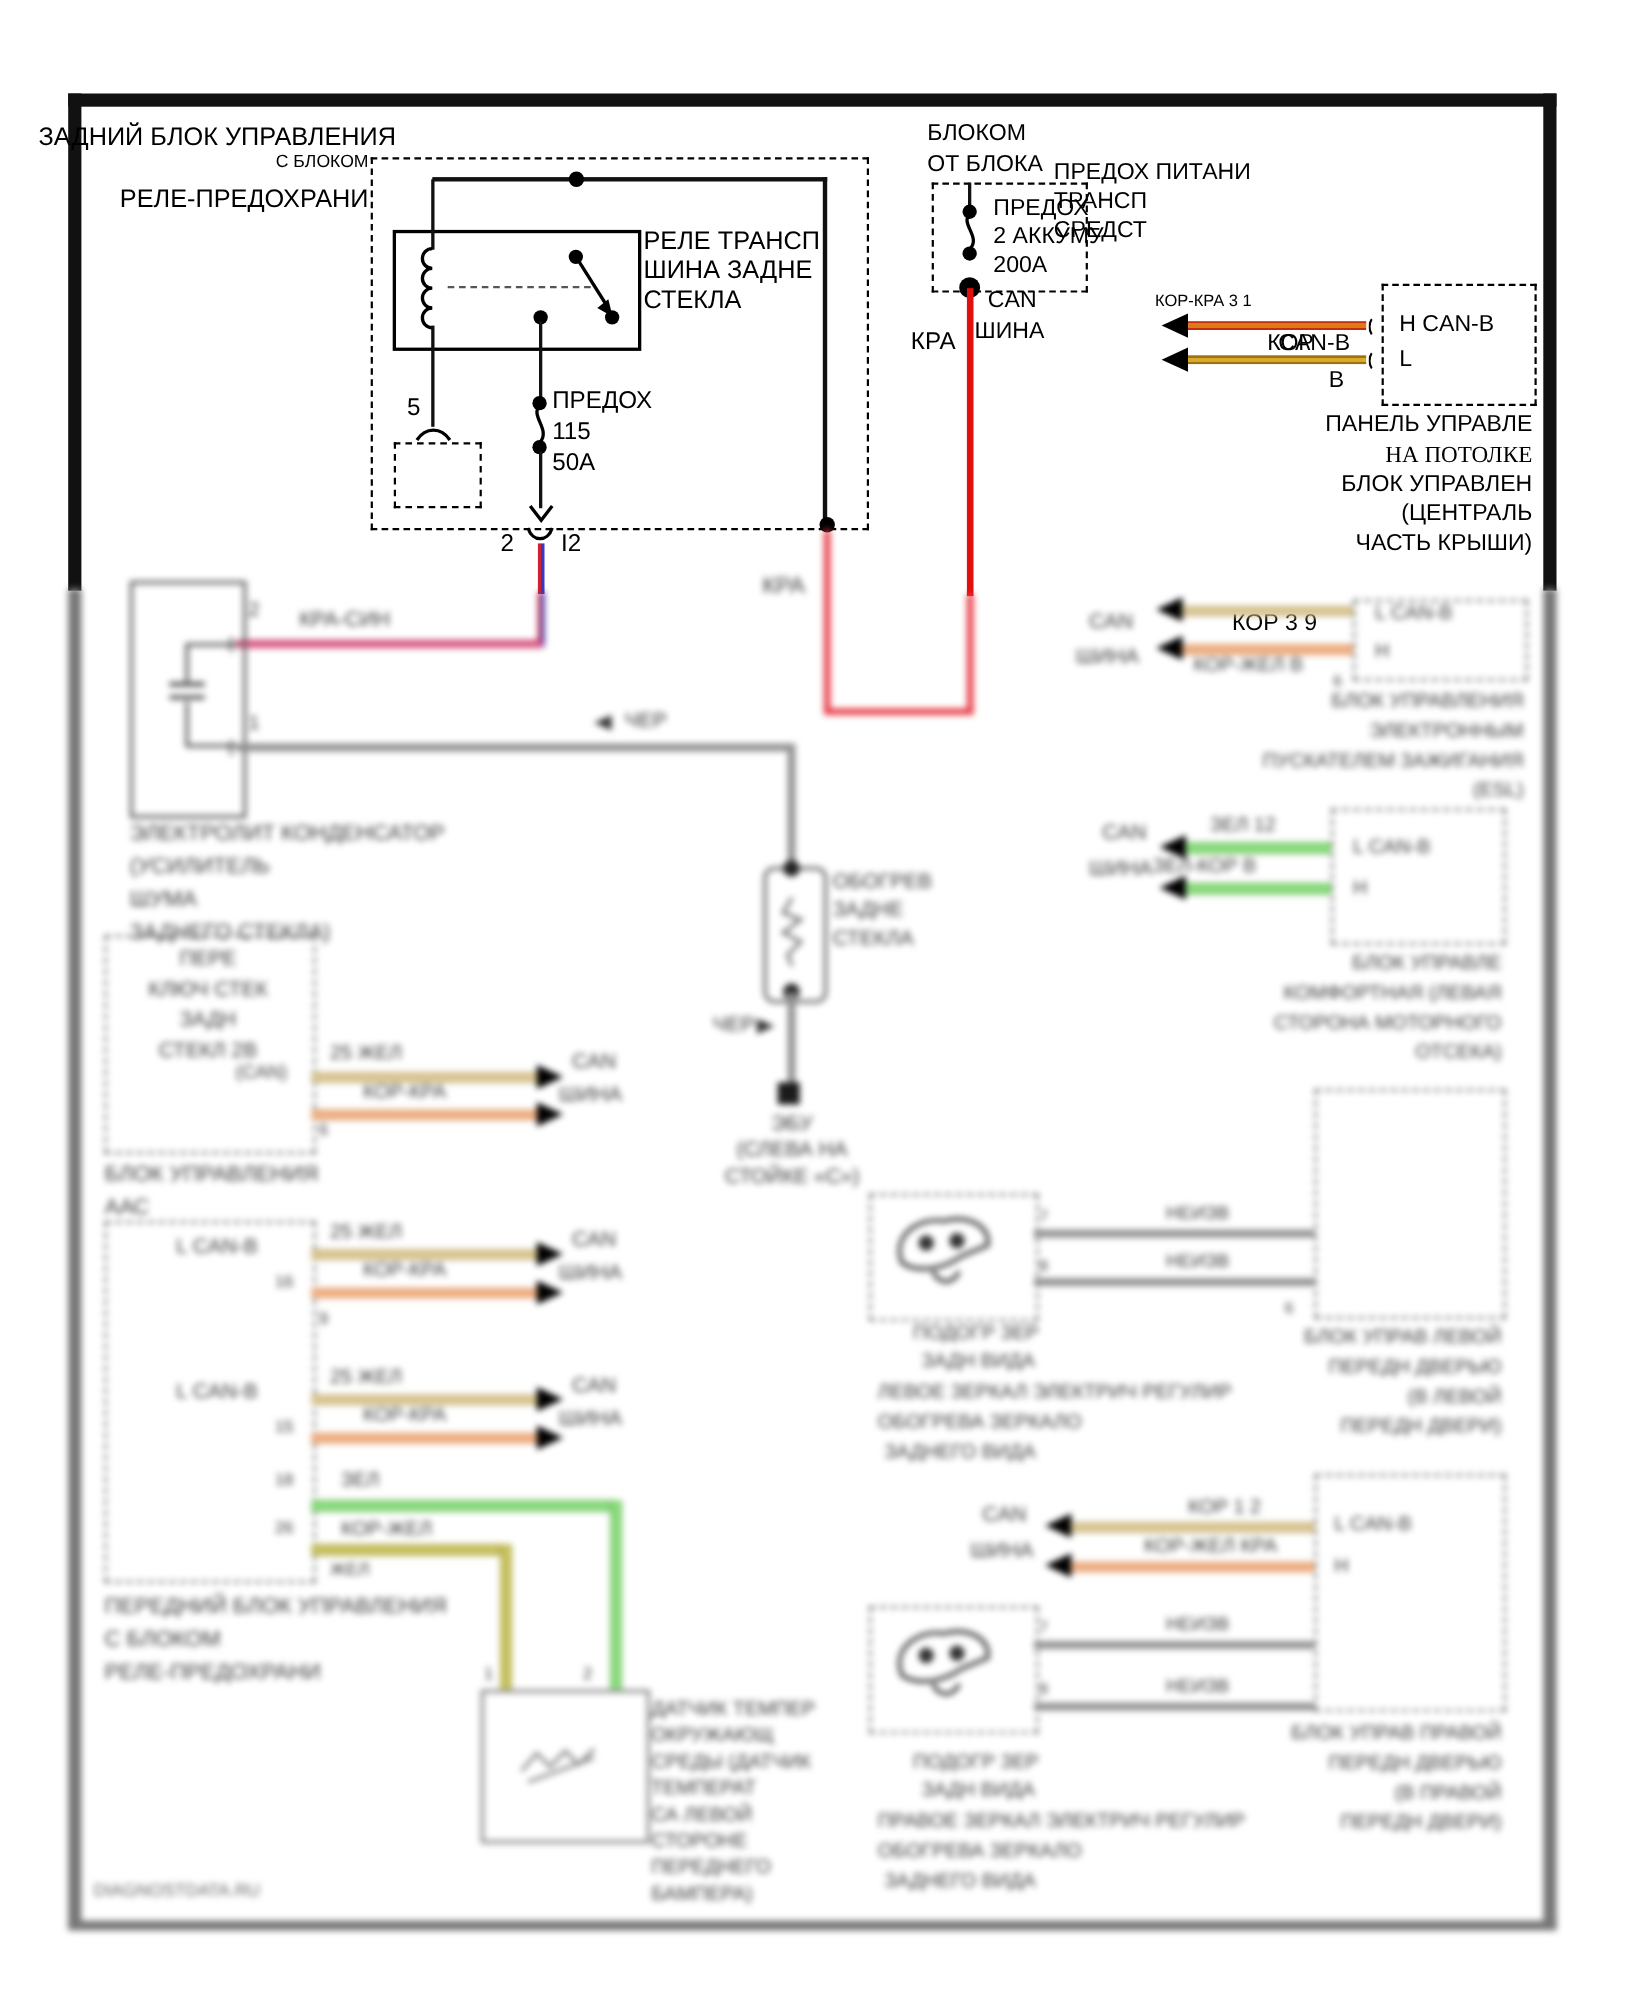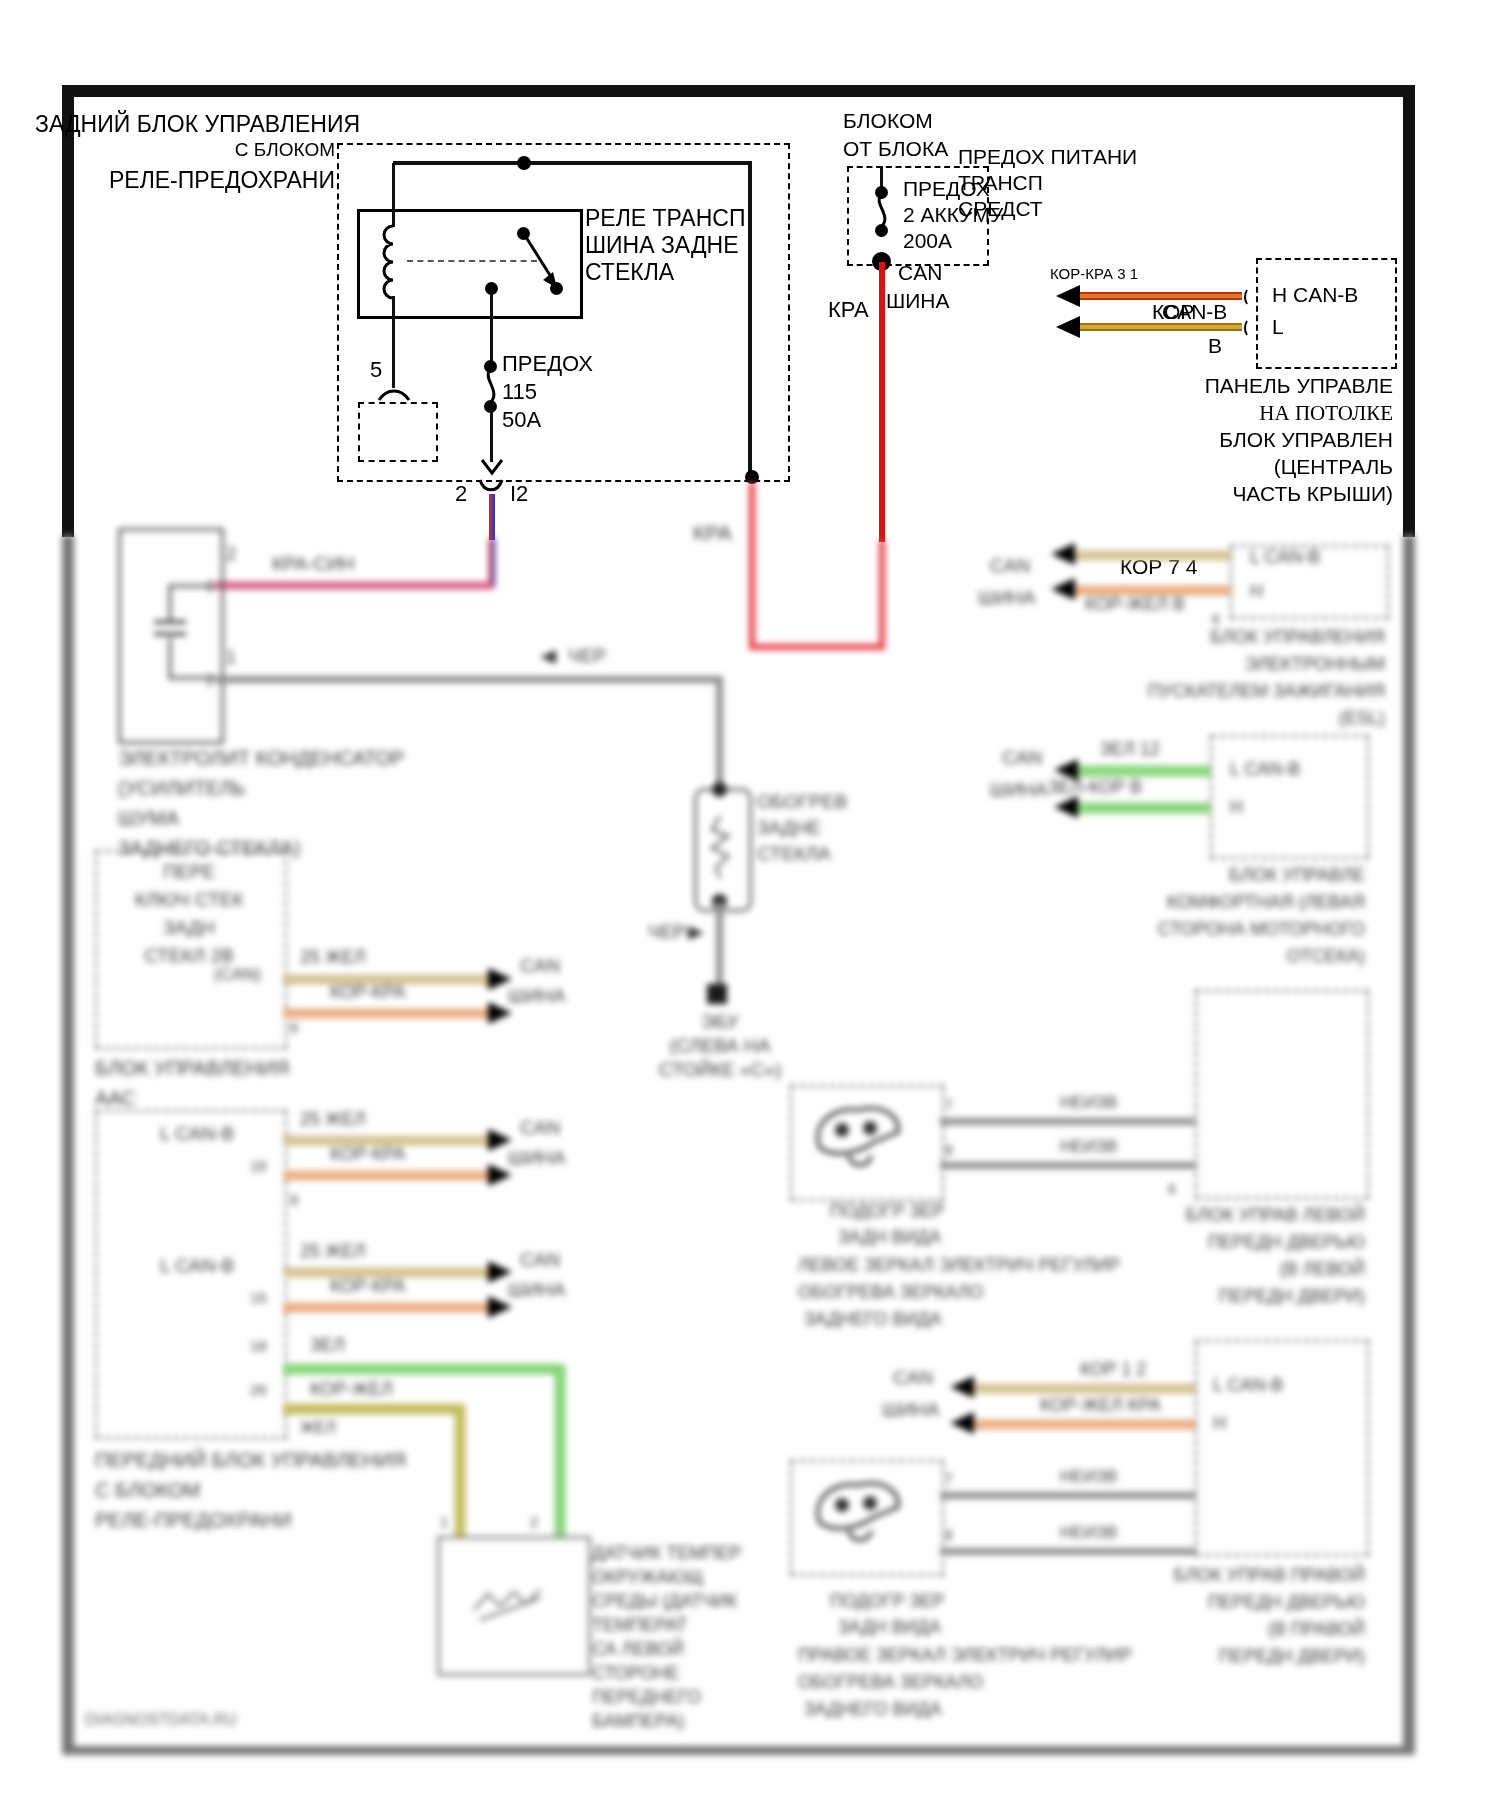--- a/index.html
+++ b/index.html
@@ -26,21 +26,21 @@
 </head>
 <body>
 
 <div id="stage">
 
   <div class="sq" style="left:62px;top:85px;width:1353px;height:12px;"></div>
   <div class="sq" style="left:62px;top:85px;width:12px;height:452px;"></div>
   <div class="sq" style="left:1403px;top:85px;width:12px;height:452px;"></div>
 
   <div class="lbl r" style="left:35px;top:112px;width:300px;font-size:23px;">ЗАДНИЙ БЛОК УПРАВЛЕНИЯ</div>
-  <div class="lbl r" style="left:35px;top:140px;width:300px;font-size:19px;">С БЛОКОМ</div>
+  <div class="lbl r" style="left:35px;top:140px;width:300px;font-size:16px;">С БЛОКОМ</div>
   <div class="lbl r" style="left:35px;top:168px;width:300px;font-size:23px;">РЕЛЕ-ПРЕДОХРАНИ</div>
 
   <div class="dash" style="left:337px;top:143px;width:449px;height:335px;"></div>
 
   <div class="sq" style="left:393px;top:161px;width:359px;height:4px;"></div>
   <div class="sq" style="left:748px;top:161px;width:4px;height:316px;"></div>
   <div class="dot" style="left:517px;top:156px;width:14px;height:14px;"></div>
   <div class="dot" style="left:745px;top:470px;width:14px;height:14px;"></div>
 
   <div class="solid" style="left:357px;top:209px;width:220px;height:104px;"></div>
@@ -126,21 +126,21 @@
 
   <div class="dash" style="left:1256px;top:258px;width:137px;height:107px;"></div>
   <div class="lbl" style="left:1272px;top:284px;font-size:21px;">H CAN-B</div>
   <div class="lbl" style="left:1272px;top:316px;font-size:21px;">L</div>
   <div class="lbl r" style="left:1090px;top:375px;width:303px;font-size:21px;">ПАНЕЛЬ УПРАВЛЕ</div>
   <div class="lbl r" style="left:1090px;top:402px;width:303px;font-size:21px;font-family:Liberation Serif, serif;">НА ПОТОЛКЕ</div>
   <div class="lbl r" style="left:1090px;top:429px;width:303px;font-size:21px;">БЛОК УПРАВЛЕН</div>
   <div class="lbl r" style="left:1090px;top:456px;width:303px;font-size:21px;">(ЦЕНТРАЛЬ</div>
   <div class="lbl r" style="left:1090px;top:483px;width:303px;font-size:21px;">ЧАСТЬ КРЫШИ)</div>
 
-  <div class="lbl" style="left:1120px;top:556px;font-size:21px;">КОР 7 4</div>
+  <div class="lbl" style="left:1120px;top:556px;font-size:21px;">КОР 3 9</div>
 
   <div class="blurwrap">
 
     <div class="sq" style="left:62px;top:535px;width:12px;height:1218px;background:#777;"></div>
     <div class="sq" style="left:1403px;top:535px;width:12px;height:1218px;background:#777;"></div>
     <div class="sq" style="left:62px;top:1746px;width:1353px;height:9px;background:#777;"></div>
 
     <div class="wire" style="left:749px;top:482px;width:6px;height:166px;background:#e8404a;"></div>
     <div class="wire" style="left:749px;top:644px;width:136px;height:6px;background:#e8404a;"></div>
     <div class="wire" style="left:879px;top:540px;width:6px;height:108px;background:#e8404a;"></div>

